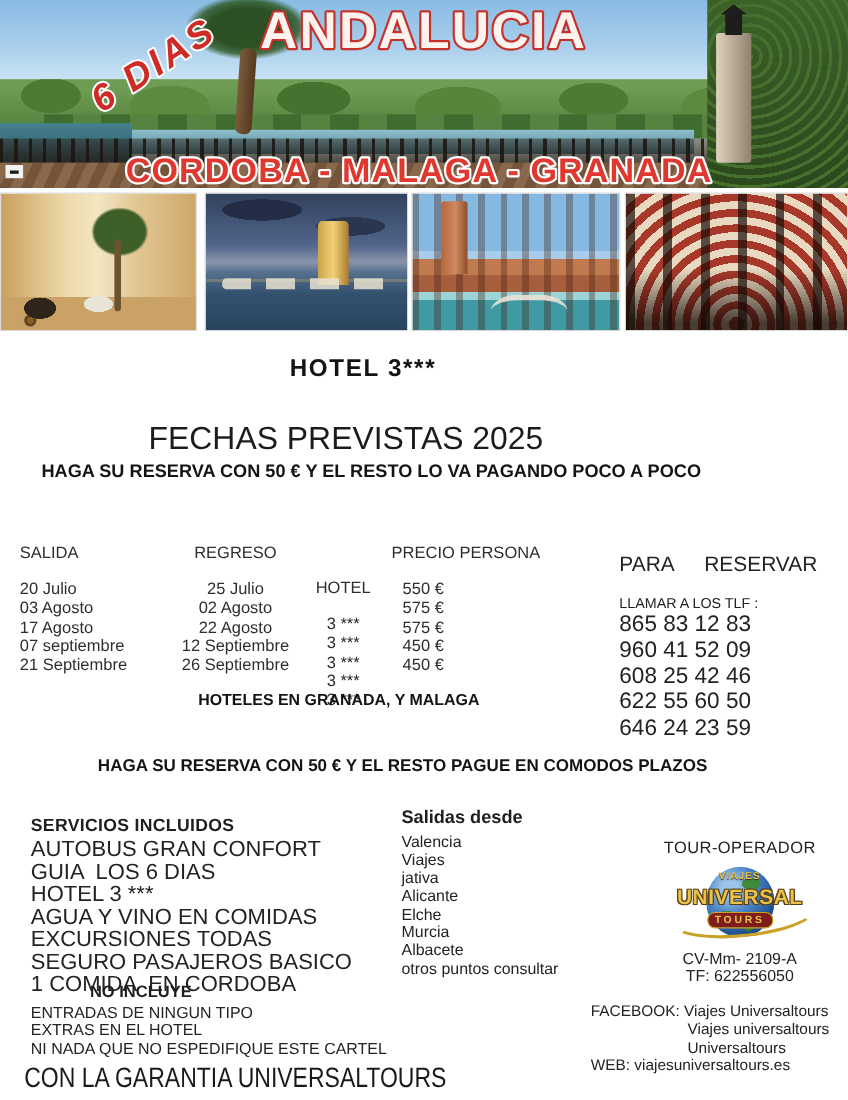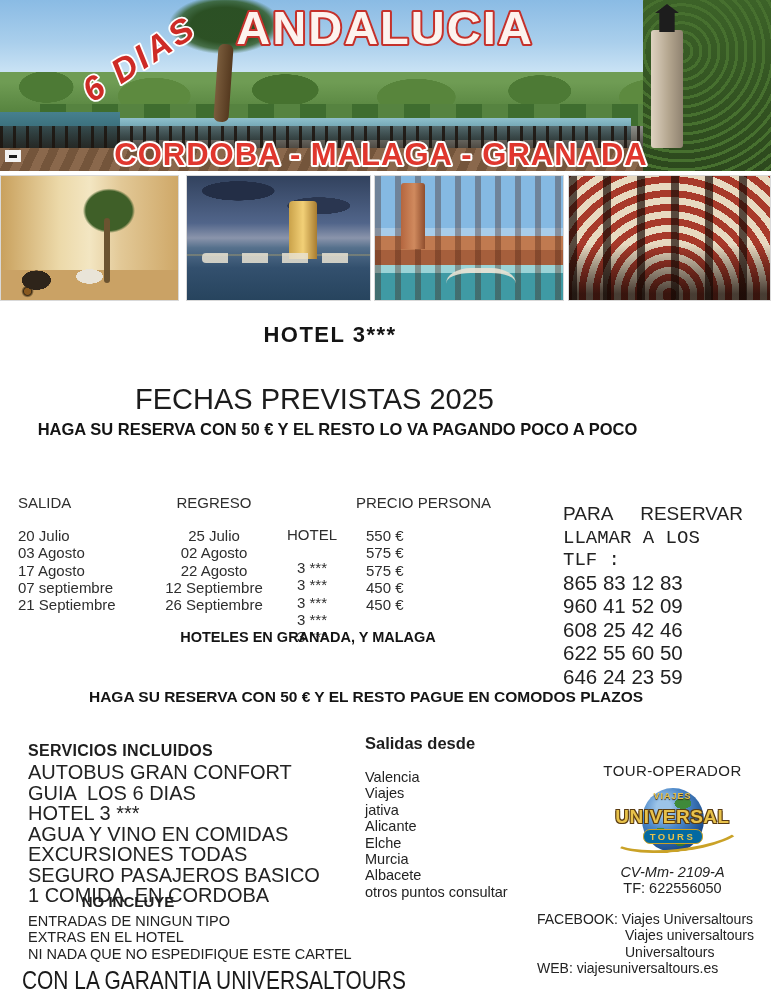--- a/index.html
+++ b/index.html
@@ -99,53 +99,53 @@
   .trow {display:grid; grid-template-columns:142px 108px 88px 170px; height:17.2px; align-items:start;}
   .trow .c1 {text-align:left;}
   .trow .c2 {text-align:center;}
   .trow .c3 {text-align:center;margin-top:32px;}
   .trow .c4 {text-align:left; padding-left:10px;}
   .thead {margin-bottom:16px;}
   .thead .c4 {padding-left:0;}
 
   .phones {left:563px; top:503px; width:180px; color:#222222;}
   .phones .l1 {font-size:19px; text-align:justify; text-align-last:justify;}
-  .phones .l2 {font-size:19px; margin-top:2px;font-family:Liberation Mono, monospace;}
+  .phones .l2 {font-size:13px; margin-top:16px;}
   .phones .num {font-size:20.5px; line-height:23.4px;}
   .phones .num:first-of-type {margin-top:3px;}
 
   .hotels-note {left:0; top:629px; width:616px; text-align:center; font-weight:bold; font-size:14.5px; color:#141414;}
   .note2 {left:0; top:688px; width:732px; text-align:center; font-weight:bold; font-size:15.5px; color:#141414;}
 
   .services {left:28px; top:742px; width:300px;}
   .services .hd {font-weight:bold; font-size:16px; letter-spacing:.3px; margin-bottom:2px;}
   .services .it {font-size:20px; line-height:20.5px; white-space:pre-wrap; color:#232323;}
 
   .departures {left:365px; top:734px; width:220px;}
-  .departures .hd {font-weight:bold; font-size:16.5px; margin-bottom:16px;}
+  .departures .hd {font-weight:bold; font-size:16.5px; margin-bottom:5px;}
   .departures .it {font-size:14.5px; line-height:16.4px; color:#232323;}
 
   .operator {left:585px; top:762px; width:175px; text-align:center;}
   .operator .hd {font-size:15px; letter-spacing:.4px; color:#232323;}
   .logo {position:relative; width:124px; height:72px; margin:7px auto 0;}
   .logo .globe {position:absolute; left:31px; top:2px; width:62px; height:64px; border-radius:50%;
     background:
       radial-gradient(16px 10px at 30% 72%, #3f8a3a 0 60%, transparent 61%),
       radial-gradient(14px 9px at 66% 24%, #3f8a3a 0 60%, transparent 61%),
       radial-gradient(10px 12px at 62% 80%, #357a32 0 60%, transparent 61%),
       radial-gradient(circle at 35% 30%, #9cc4e8 0 12%, #4a86c8 38%, #1c4e8e 72%, #12325e 100%);}
   .logo .swoosh {position:absolute; left:-2px; top:26px; width:128px; height:34px;
     border:3px solid transparent; border-bottom-color:#caa227; border-radius:50%; transform:rotate(-6deg);}
   .logo .t-top {position:absolute; left:0; right:0; top:5px; font-size:9px; font-weight:bold; letter-spacing:1px; color:#e8c24a;
     text-shadow:0 1px 1px #3a2a10;}
   .logo .t-main {position:absolute; left:0; right:0; top:20px; font-size:19px; font-weight:bold; color:#e8c24a;
     text-shadow:-1px -1px 0 #5a3c12, 1px -1px 0 #5a3c12, -1px 1px 0 #5a3c12, 1px 1px 0 #5a3c12; letter-spacing:.5px;}
   .logo .t-bot {position:absolute; left:32px; right:32px; top:43px; font-size:9.5px; font-weight:bold; letter-spacing:2.5px;
-    color:#e8c24a; background:#0369a1; border:1px solid #caa227; border-radius:7px; padding:1px 0;}
-  .operator .lic {font-size:14.5px; margin-top:6px; color:#232323;font-style:italic;}
+    color:#e8c24a; background:#7f1d1d; border:1px solid #caa227; border-radius:7px; padding:1px 0;}
+  .operator .lic {font-size:14.5px; margin-top:6px; color:#232323;}
   .operator .tf {font-size:14.5px; color:#232323;}
 
   .notinc {left:28px; top:893px; width:340px;}
   .notinc .hd {font-weight:bold; font-size:15px; width:200px; text-align:center; margin-bottom:3px;}
   .notinc .it {font-size:14.5px; line-height:16.3px; color:#232323;}
 
   .social {left:537px; top:911px; width:226px; font-size:14px; line-height:16.4px; color:#232323;}
   .social .ind {padding-left:88px;}
 
   .guarantee {left:22px; top:966px; font-size:25.5px; color:#1a1a1a; transform:scaleX(.82); transform-origin:left top; white-space:nowrap;}

